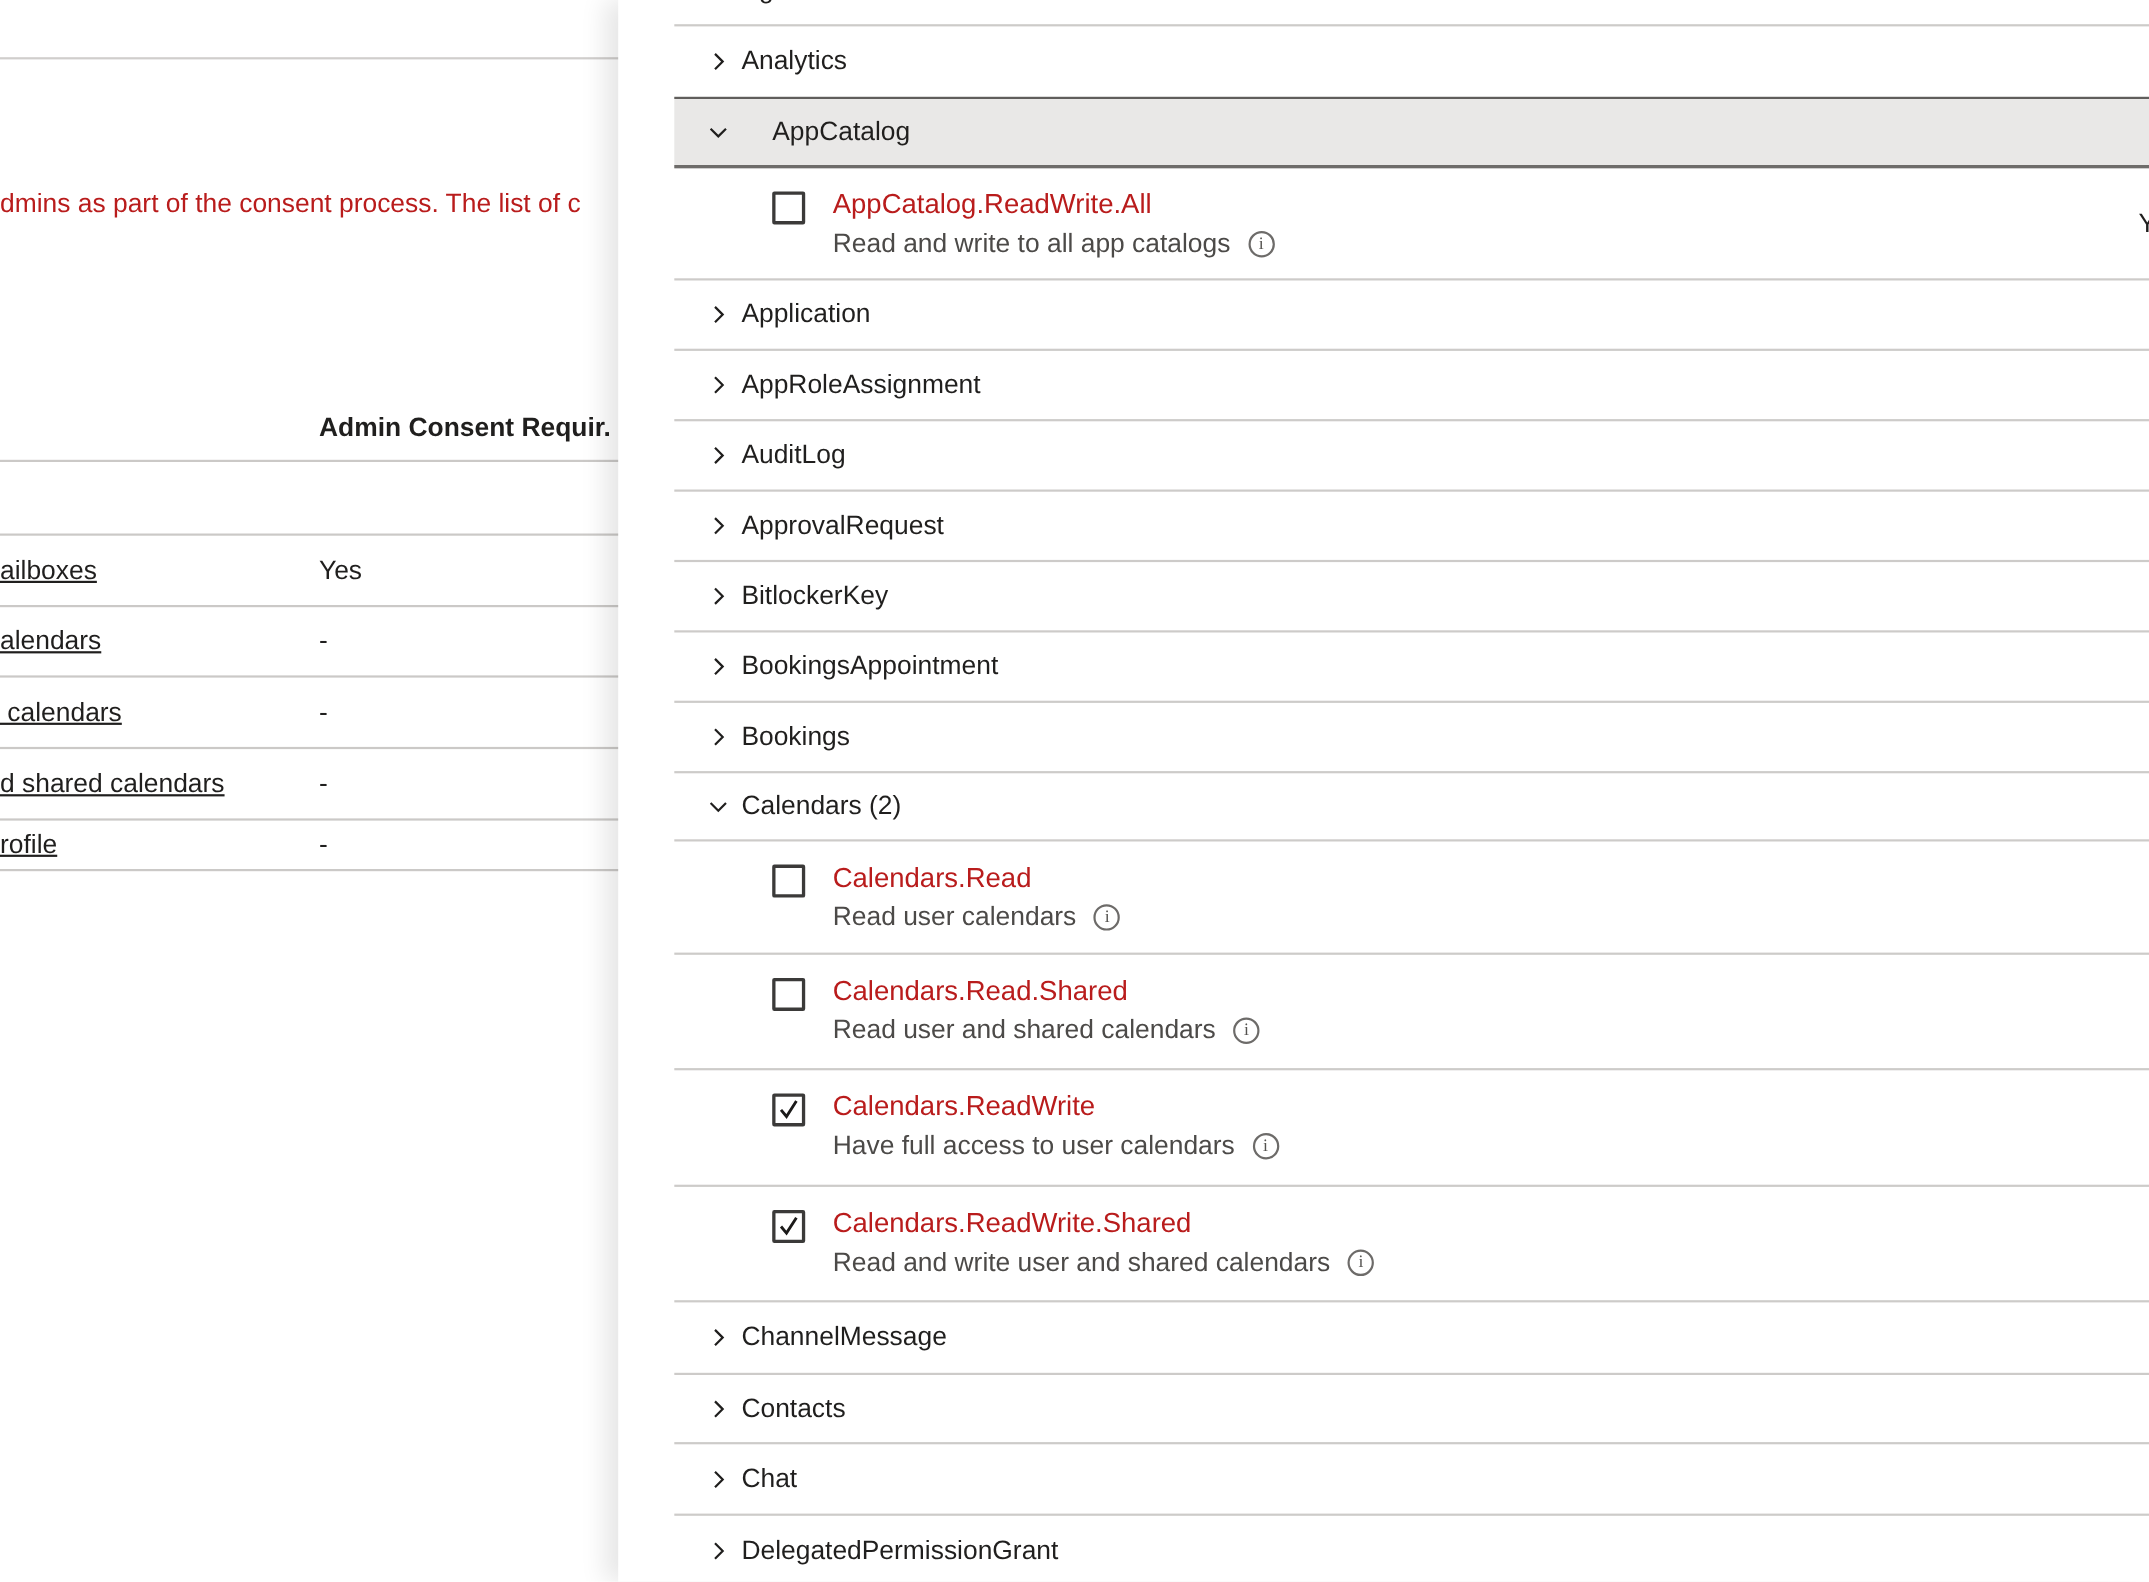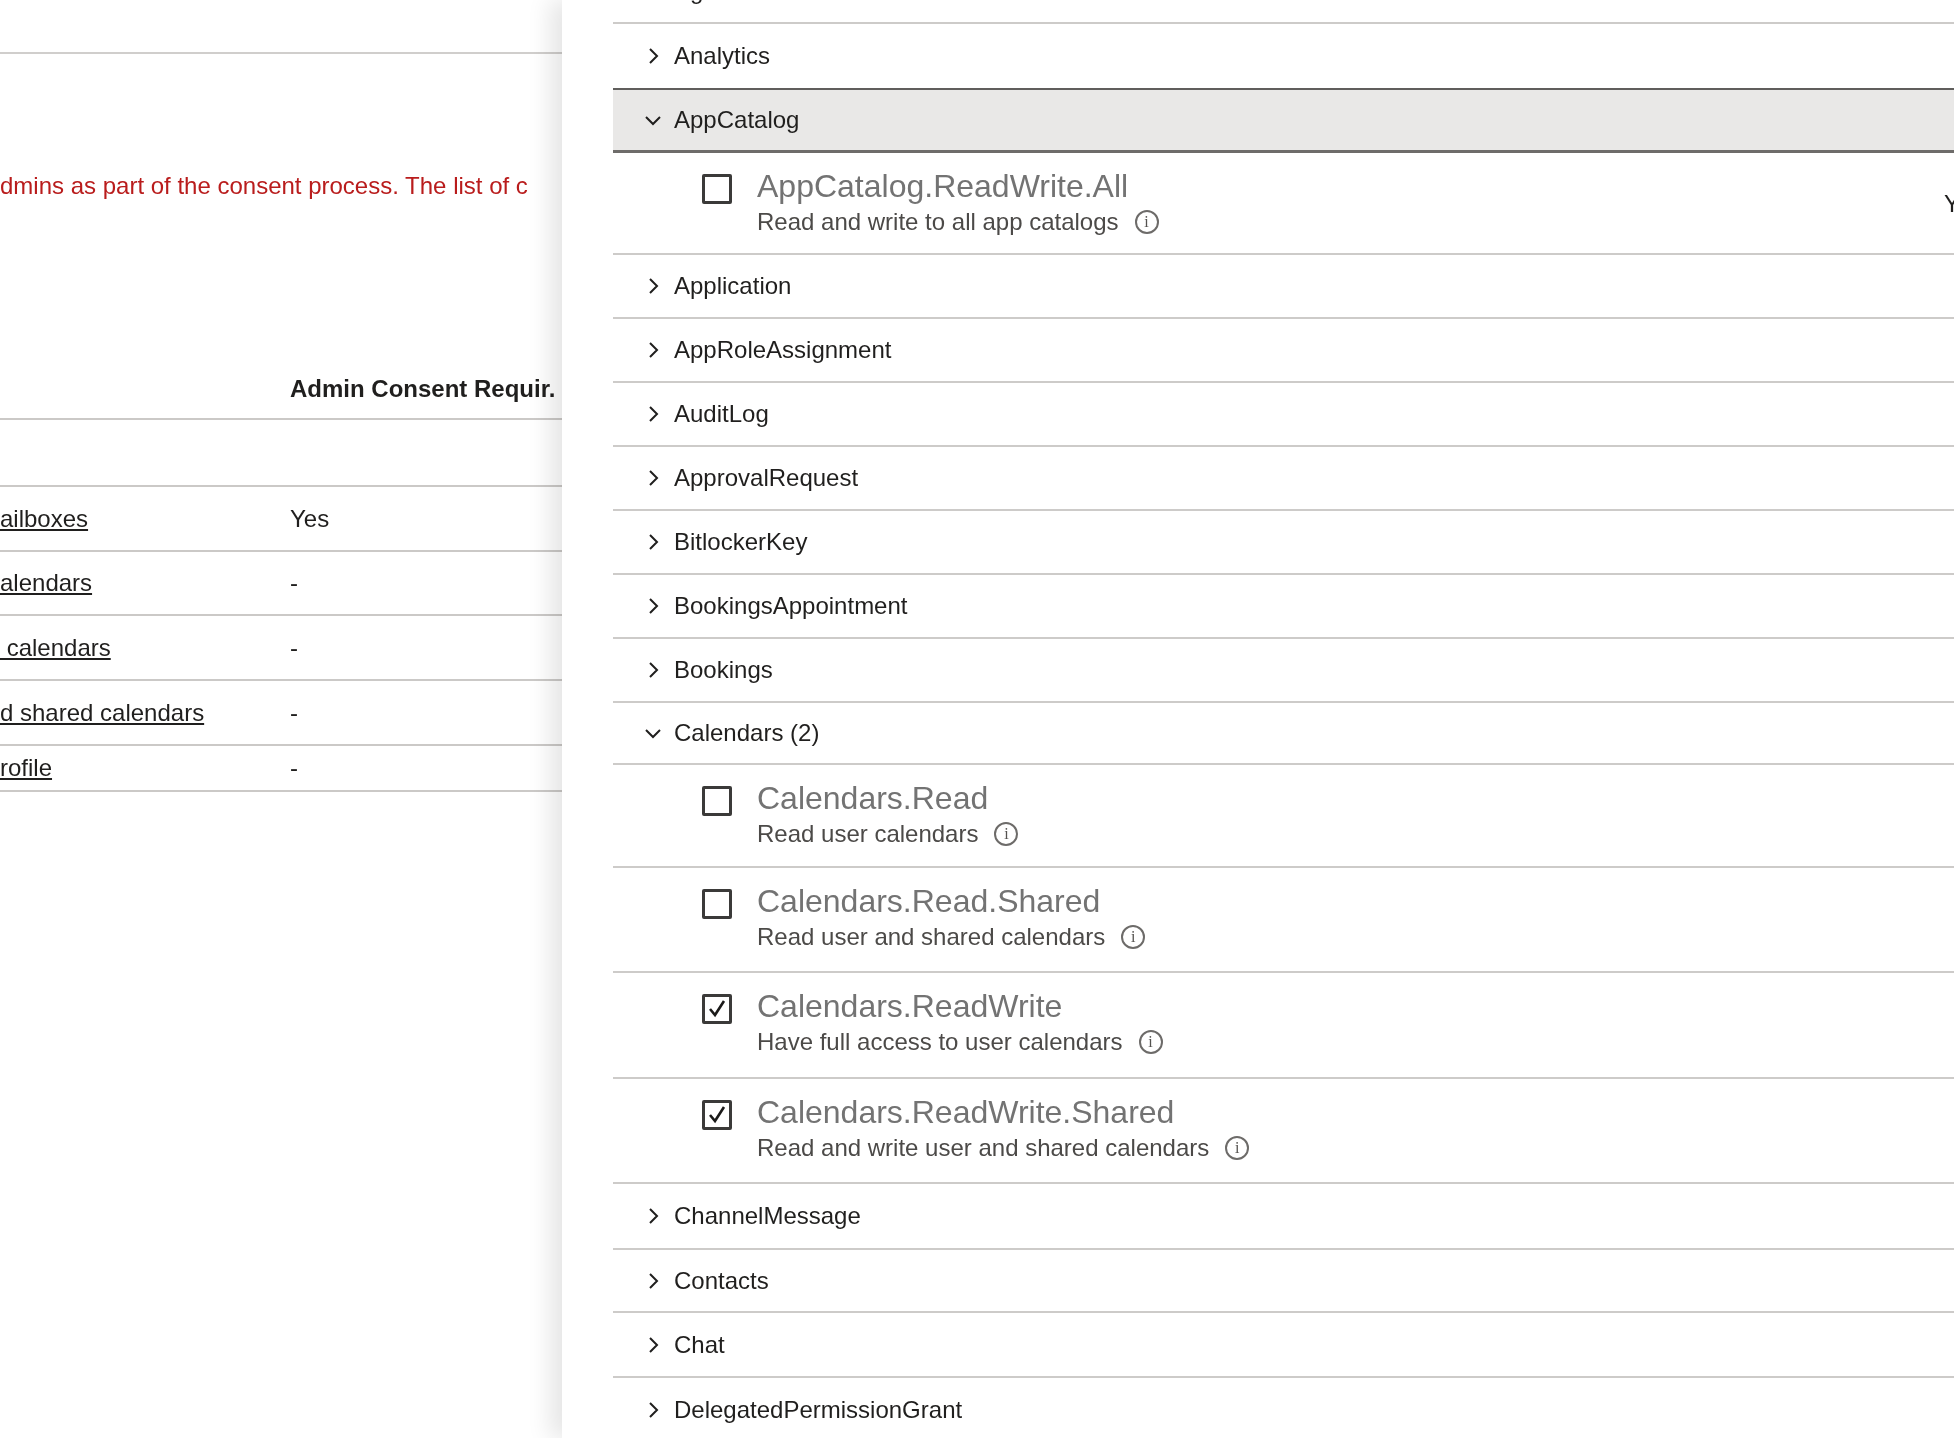--- a/index.html
+++ b/index.html
@@ -28,31 +28,31 @@
     box-shadow:-12px 0 22px rgba(0,0,0,0.10);
   }
   .perm-list{position:absolute;inset:0;padding-left:51px;overflow:hidden;}
   .row{box-sizing:border-box;border-bottom:2px solid #cdcbc9;position:relative;}
   .row.nb{border-bottom:none;}
   .cat{display:flex;align-items:center;padding-left:29px;}
   .cat .chev{flex:0 0 22px;height:22px;margin-right:10px;display:inline-flex;}
   .cat-label{font-size:24px;color:#201f1e;white-space:nowrap;}
   .cat-label.bold{font-weight:400;}
   .band{
-    background:#e9e8e7;border-top:2px solid #605e5c;border-bottom:3px solid #6e6c6a;
+    background:#e9e8e7;border-top:2px solid #605e5c;border-bottom:3px solid #6e6c6a;gap:28px;
   }
   .perm{display:flex;align-items:flex-start;padding-left:89px;padding-top:16px;}
   .cbx{
     flex:0 0 30px;height:30px;box-sizing:border-box;border:3px solid #3b3a39;
     border-radius:2px;background:#fff;margin-top:5px;display:inline-flex;
     align-items:center;justify-content:center;
   }
   .cbx svg{display:block;}
   .ptxt{margin-left:25px;display:flex;flex-direction:column;}
-  .pname{font-size:32px;line-height:35px;color:#737373;white-space:nowrap;}
+  .pname{font-size:25px;line-height:35px;color:#b91c1c;white-space:nowrap;}
   .pdesc-line{display:flex;align-items:center;}
   .pdesc{font-size:24px;line-height:35px;color:#4c4a48;white-space:nowrap;}
   .info{
     width:24px;height:24px;box-sizing:border-box;margin-left:16px;
     border:2px solid #6d6b69;border-radius:50%;color:#54524f;
     display:inline-flex;align-items:center;justify-content:center;
     font-size:16px;line-height:1;font-family:"Liberation Serif",serif;
   }
   .info::before{content:"i";}
   .admin-val{position:absolute;left:1331px;top:34px;font-size:24px;line-height:34px;white-space:nowrap;}

